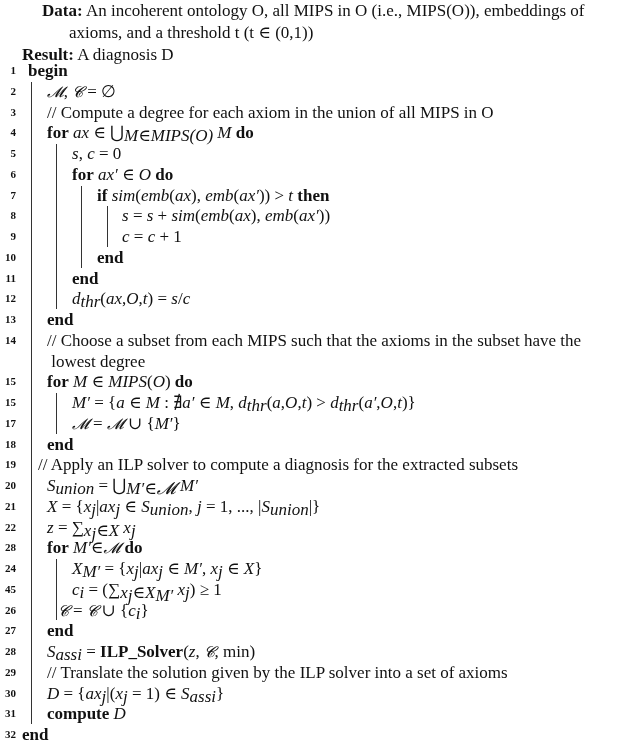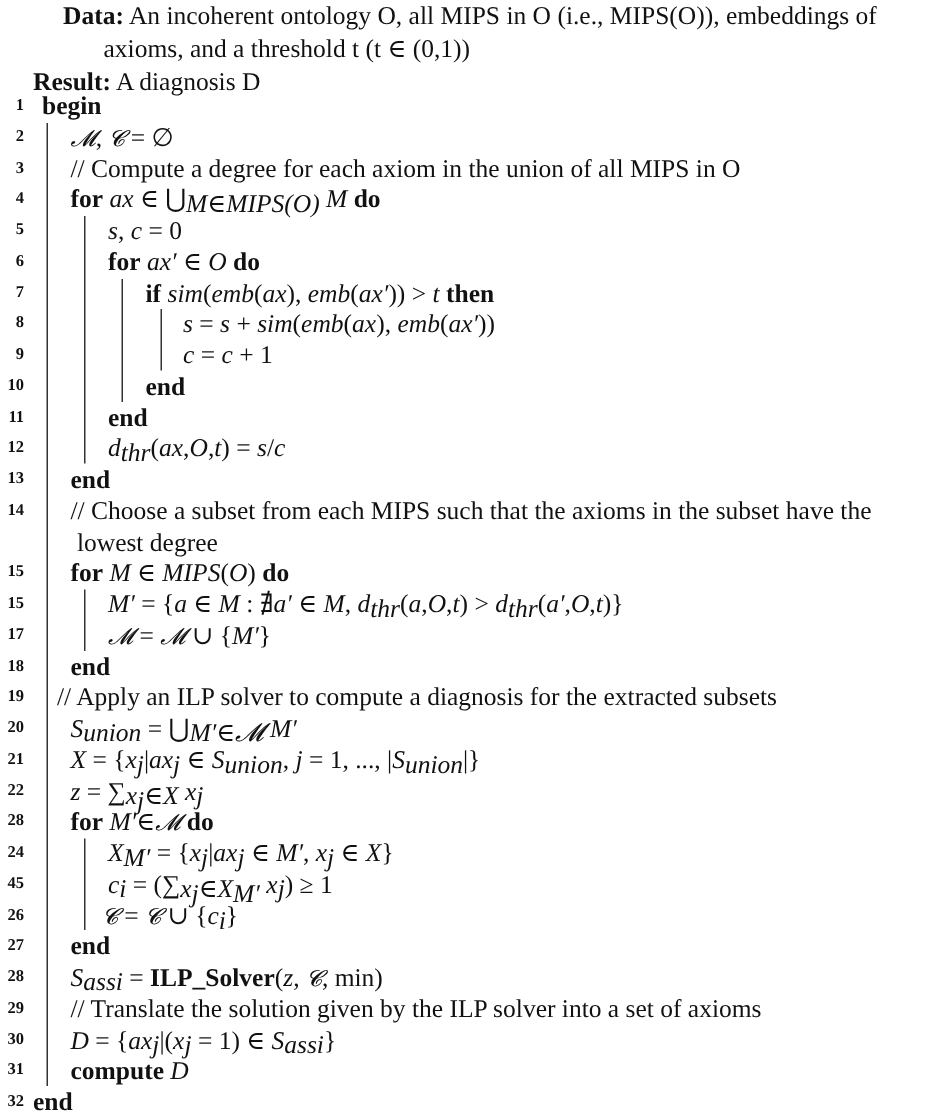--- a/index.html
+++ b/index.html
@@ -133,21 +133,21 @@
     <div class="row" style="top: 558px;">
       <span class="ln">24</span>
       <span class="code" style="left: 72px;"><span class="m">X<sub>M′</sub></span> = {<span class="m">x<sub>j</sub></span>|<span class="m">ax<sub>j</sub></span> ∈ <span class="m">M′</span>, <span class="m">x<sub>j</sub></span> ∈ <span class="m">X</span>}</span>
     </div>
     <div class="row" style="top: 578.75px;">
       <span class="ln">45</span>
       <span class="code" style="left: 72px;"><span class="m">c<sub>i</sub></span> = (∑<sub class="m">x<sub>j</sub>∈X<sub>M′</sub></sub> <span class="m">x<sub>j</sub></span>) ≥ 1</span>
     </div>
     <div class="row" style="top: 599.5px;">
       <span class="ln">26</span>
-      <span class="code" style="left: 68px;"><span class="cal">𝓒</span> = <span class="cal">𝓒</span> ∪ {<span class="m">c<sub>i</sub></span>}</span>
+      <span class="code" style="left: 58px;"><span class="cal">𝓒</span> = <span class="cal">𝓒</span> ∪ {<span class="m">c<sub>i</sub></span>}</span>
     </div>
     <div class="row" style="top: 620.25px;">
       <span class="ln">27</span>
       <span class="code" style="left: 47px;"><span class="kw">end</span></span>
     </div>
     <div class="row" style="top: 641px;">
       <span class="ln">28</span>
       <span class="code" style="left: 47px;"><span class="m">S<sub>assi</sub></span> = <span class="kw">ILP_Solver</span>(<span class="m">z</span>, <span class="cal">𝓒</span>, min)</span>
     </div>
     <div class="row" style="top: 661.75px;">

